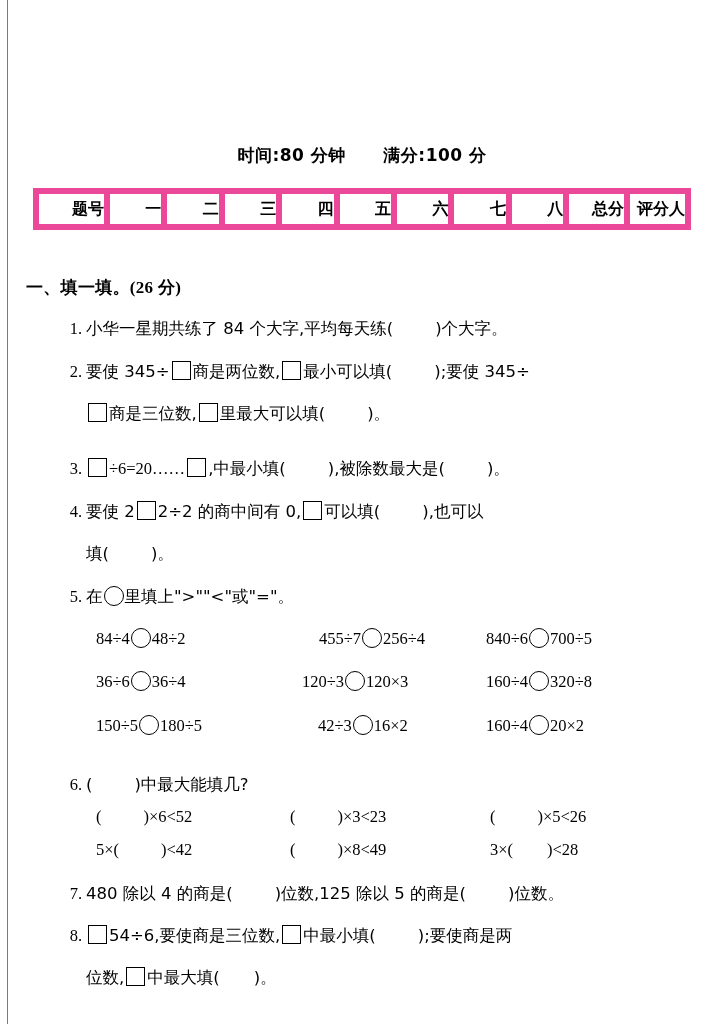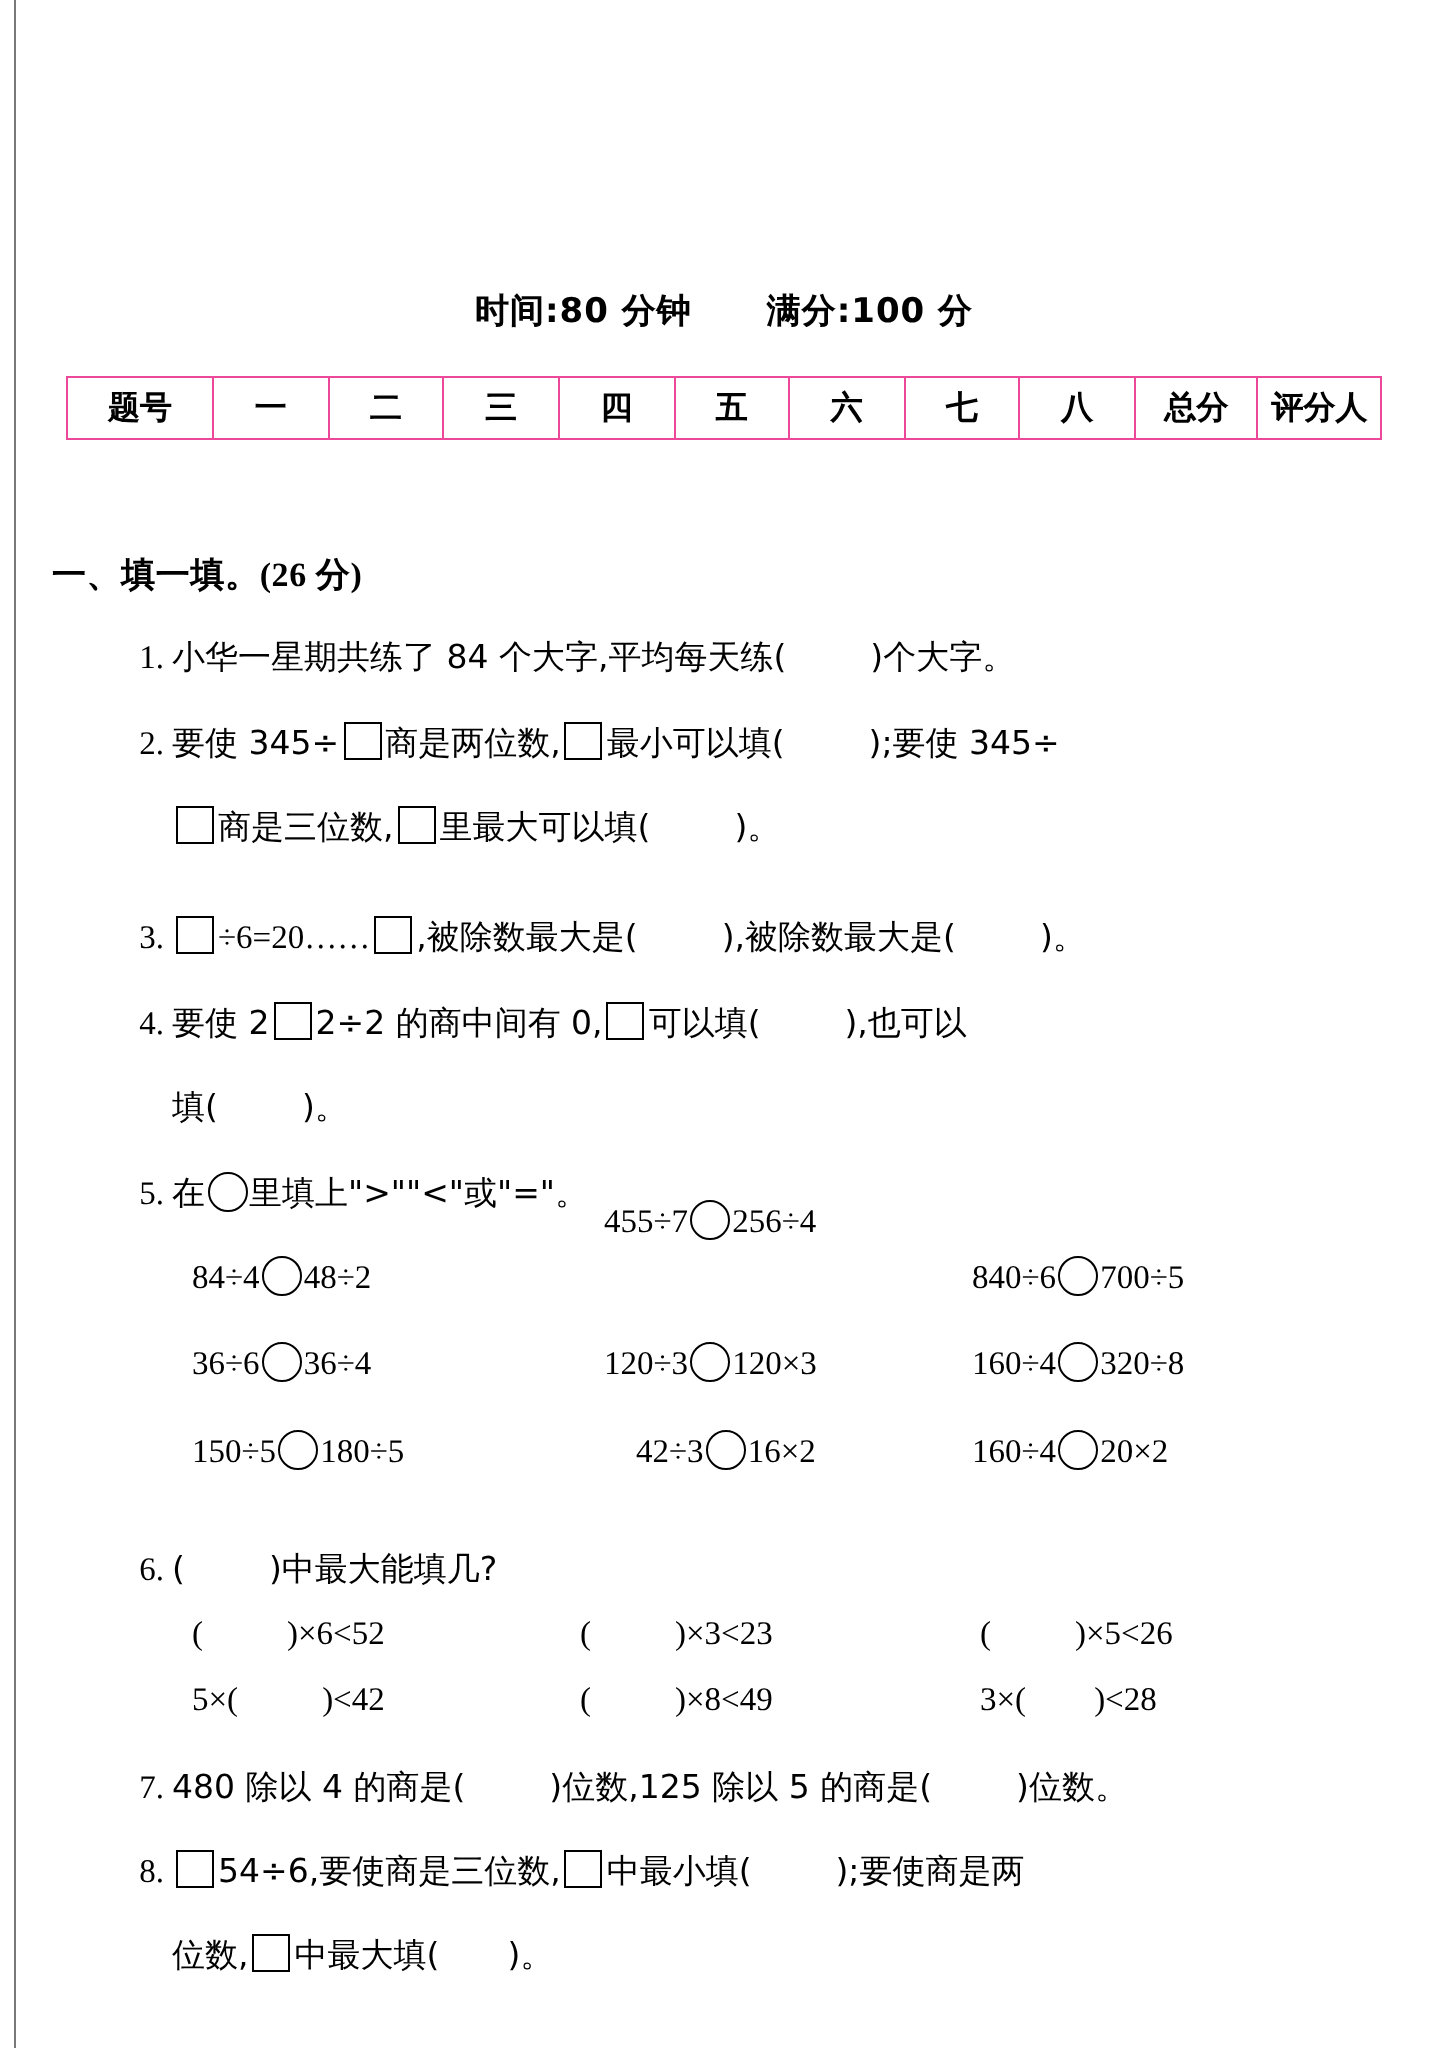--- a/index.html
+++ b/index.html
@@ -49,23 +49,23 @@
 
   
   .score-table {
     position: absolute;
     left: 33px;
     top: 188px;
     border-collapse: collapse;
     width: 658px;
   }
   .score-table td {
-    border: 1px solid #ec4899;
+    border: 6px solid #ec4899;
     height: 30px;
-    text-align: center;
+    text-align: right;
     vertical-align: middle;
     font-size: 16px;
     font-family: "DejaVu Sans", "Liberation Sans", sans-serif;
     font-weight: bold;
     padding: 0;
   }
   .score-table td.label-col { width: 74px; }
   .score-table td.num-col   { width: 58px; }
   .score-table td.wide-col  { width: 62px; }
 
@@ -181,39 +181,39 @@
 
   <div class="q" style="left:56px; top:353px;">
     <span class="num num-lit">2.</span><span>要使 345÷</span><span class="box"></span><span>商是两位数,</span><span class="box"></span><span>最小可以填(</span><span class="blank-gap"></span><span>);要使 345÷</span>
   </div>
 
   <div class="q" style="left:86px; top:395px;">
     <span class="box"></span><span>商是三位数,</span><span class="box"></span><span>里最大可以填(</span><span class="blank-gap"></span><span>)。</span>
   </div>
 
   <div class="q" style="left:56px; top:450px;">
-    <span class="num num-lit">3.</span><span class="box"></span><span class="expr">÷6=20……</span><span class="box"></span><span>,被除数最大是(</span><span class="blank-gap"></span><span>),被除数最大是(</span><span class="blank-gap"></span><span>)。</span>
+    <span class="num num-lit">3.</span><span class="box"></span><span class="expr">÷6=20……</span><span class="box"></span><span>,中最小填(</span><span class="blank-gap"></span><span>),被除数最大是(</span><span class="blank-gap"></span><span>)。</span>
   </div>
 
   <div class="q" style="left:56px; top:493px;">
     <span class="num num-lit">4.</span><span>要使 2</span><span class="box"></span><span>2÷2 的商中间有 0,</span><span class="box"></span><span>可以填(</span><span class="blank-gap"></span><span>),也可以</span>
   </div>
 
   <div class="q" style="left:86px; top:535px;">
     <span>填(</span><span class="blank-gap"></span><span>)。</span>
   </div>
 
   <div class="q" style="left:56px; top:578px;">
     <span class="num num-lit">5.</span><span>在</span><span class="circ"></span><span>里填上"&gt;""&lt;"或"="。</span>
   </div>
 
   <div class="sub-line col-a" style="top:628px;">
     <span class="expr">84÷4</span><span class="circ"></span><span class="expr">48÷2</span>
   </div>
-  <div class="sub-line col-b" style="top:600px;">
+  <div class="sub-line col-b" style="top:628px;margin-left:17px;">
     <span class="expr">455÷7</span><span class="circ"></span><span class="expr">256÷4</span>
   </div>
   <div class="sub-line col-c" style="top:628px;">
     <span class="expr">840÷6</span><span class="circ"></span><span class="expr">700÷5</span>
   </div>
 
   <div class="sub-line col-a" style="top:671px;text-align:right;">
     <span class="expr">36÷6</span><span class="circ"></span><span class="expr">36÷4</span>
   </div>
   <div class="sub-line col-b" style="top:671px;">

